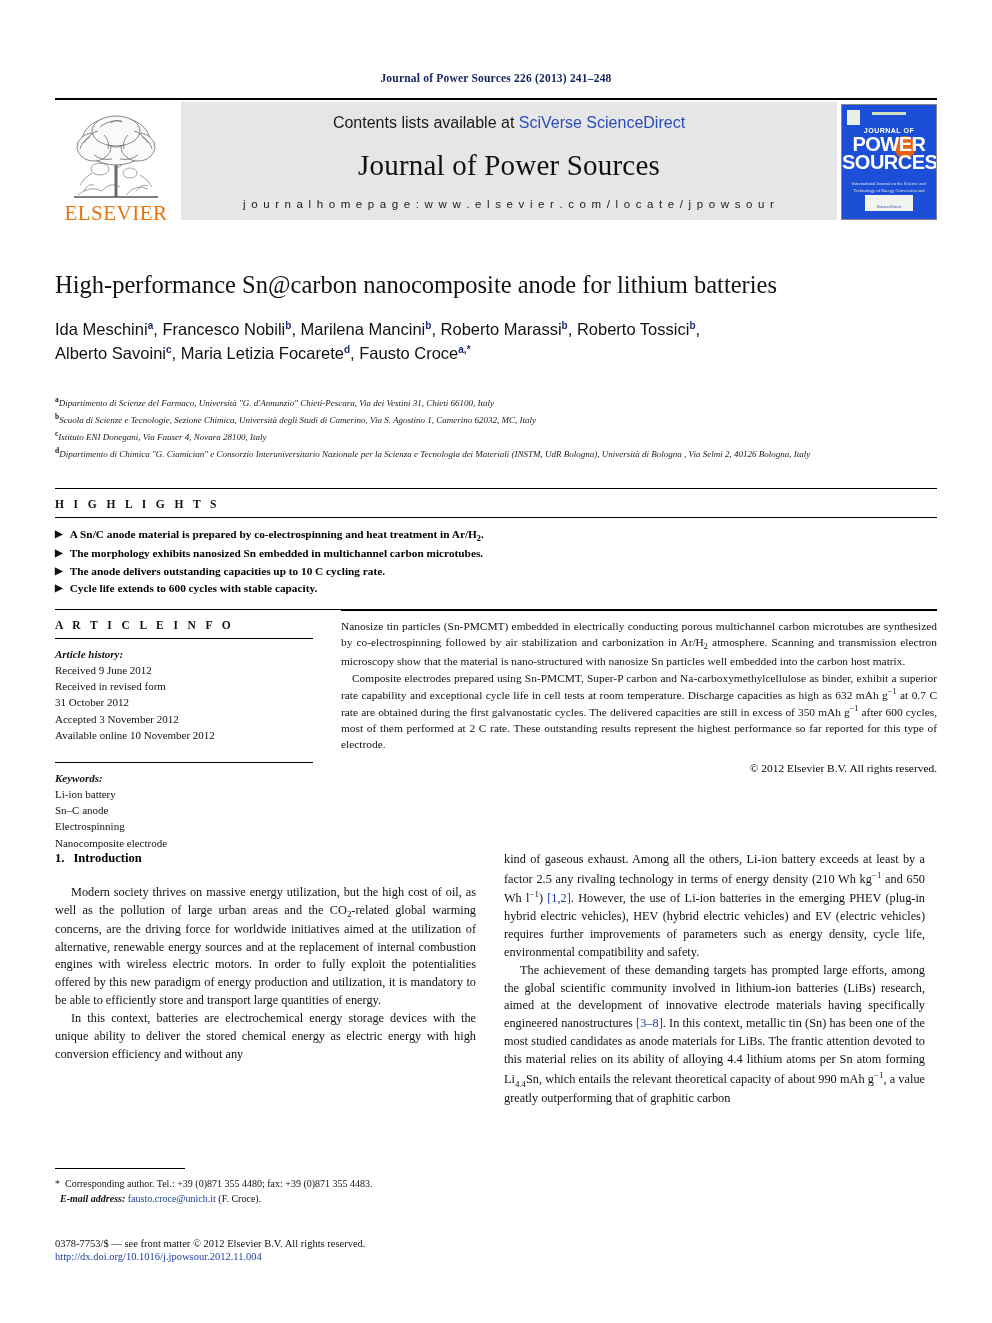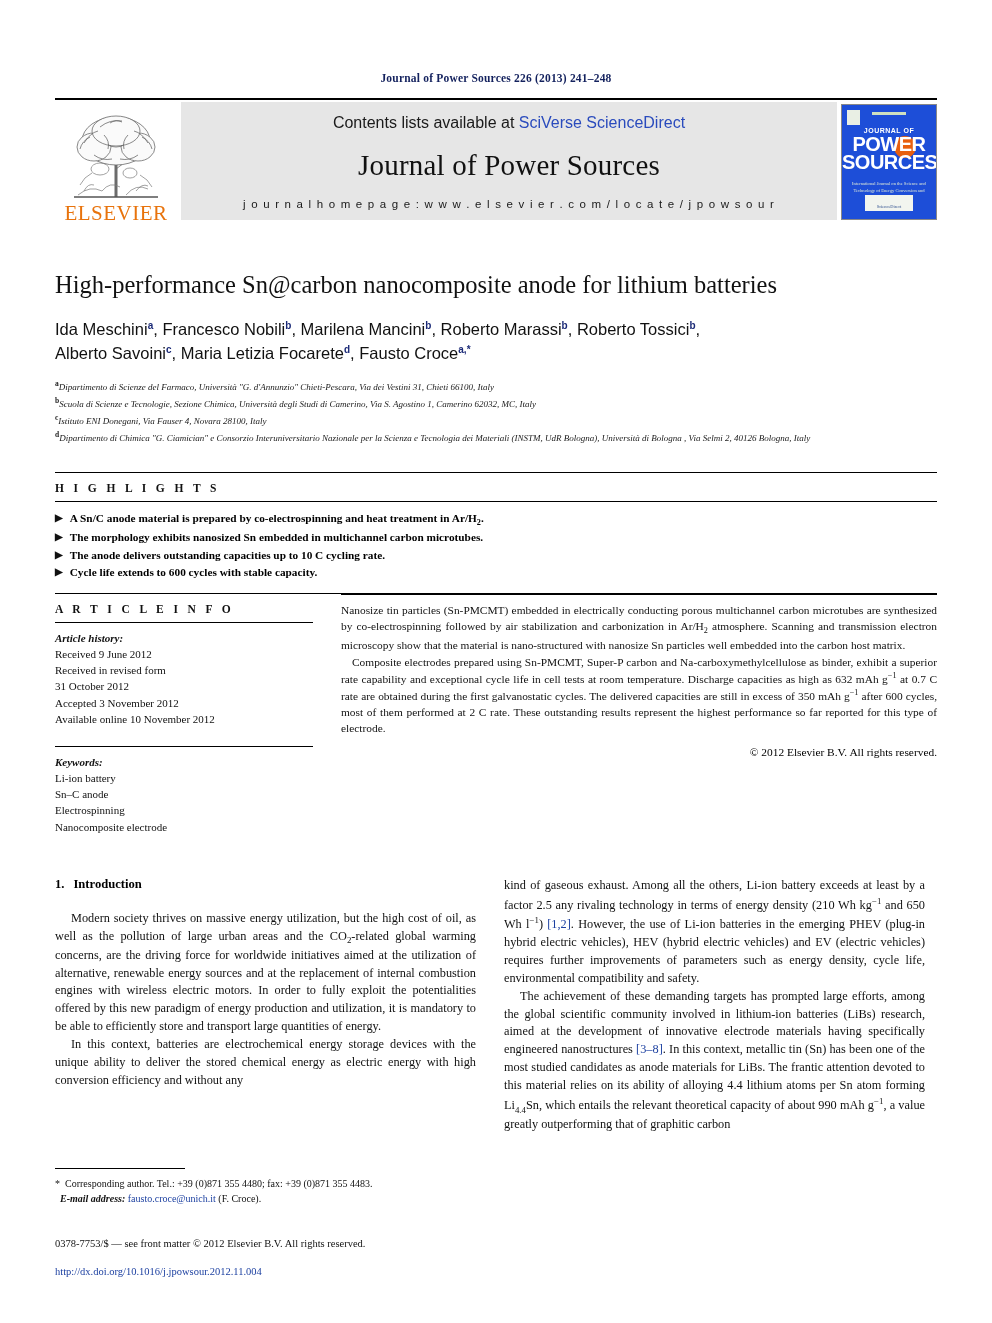--- a/index.html
+++ b/index.html
@@ -107,21 +107,21 @@
     color: #111;
   }
   .authors {
     margin-top: 16px;
     font-family: Liberation Sans, sans-serif;
     font-size: 16.5px;
     line-height: 1.5;
     color: #111;
   }
   .authors sup { font-size: 10px; color: #1b2a77; font-weight: bold; }
-  .affils { margin-top: 12px; }
+  .affils { margin-top: 28px; }
   .affil {
     font-family: "Liberation Serif", serif;
     font-style: italic;
     font-size: 9px;
     line-height: 1.55;
     color: #1a1a1a;
   }
   .affil sup { font-style: normal; font-weight: bold; font-size: 7.5px; }
 
   
@@ -163,21 +163,20 @@
     line-height: 1.43;
     text-align: justify;
     color: #111;
   }
   .abs-body p { margin: 0; text-indent: 11px; }
   .abs-body p.first { text-indent: 0; }
   .copyright { text-align: right; font-size: 11.4px; margin-top: 9px; font-family:"Liberation Serif",serif; }
 
   
   .body-cols {
-    margin-top: 42px;
     display: flex;
     gap: 28px;
   }
   .bcol { width: 421px; flex: 0 0 421px; }
   .h1 {
     font-family: "Liberation Serif", serif;
     font-weight: bold;
     font-size: 12.6px;
     margin-bottom: 18px;
   }
@@ -203,21 +202,21 @@
     color: #111;
     padding-left: 12px;
     text-indent: -12px;
   }
   .fn .star { margin-right: 5px; }
   .fn .ital { font-style: italic; font-weight: bold; }
   .fn a { color: #1b3fa0; text-decoration: none; }
 
   .footer { position: absolute; left: 55px; top: 1238px; width: 500px; }
   .footer-line1 { font-family:"Liberation Serif",serif; font-size: 10.5px; color:#111; }
-  .footer-line2 { font-family:"Liberation Serif",serif; font-size: 10.5px; color:#1b3fa0; margin-top: 17px; }
+  .footer-line2 { font-family:"Liberation Serif",serif; font-size: 10.5px; color:#1b3fa0; margin-top: 2px; }
   sup.sm { font-size: 0.72em; vertical-align: super; }
   sub.sm { font-size: 0.72em; vertical-align: sub; }
 </style>
 </head>
 <body>
 
 <div class="page">
 
   <div class="runninghead">Journal of Power Sources 226 (2013) 241–248</div>
 

